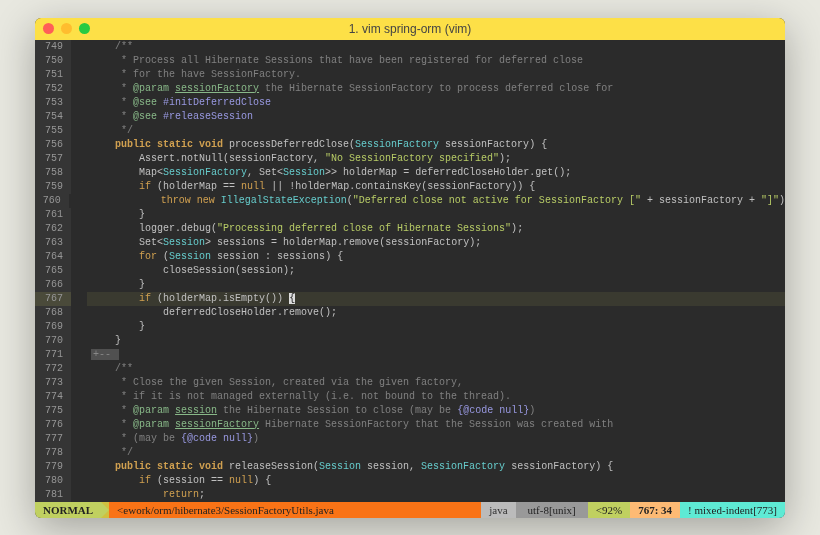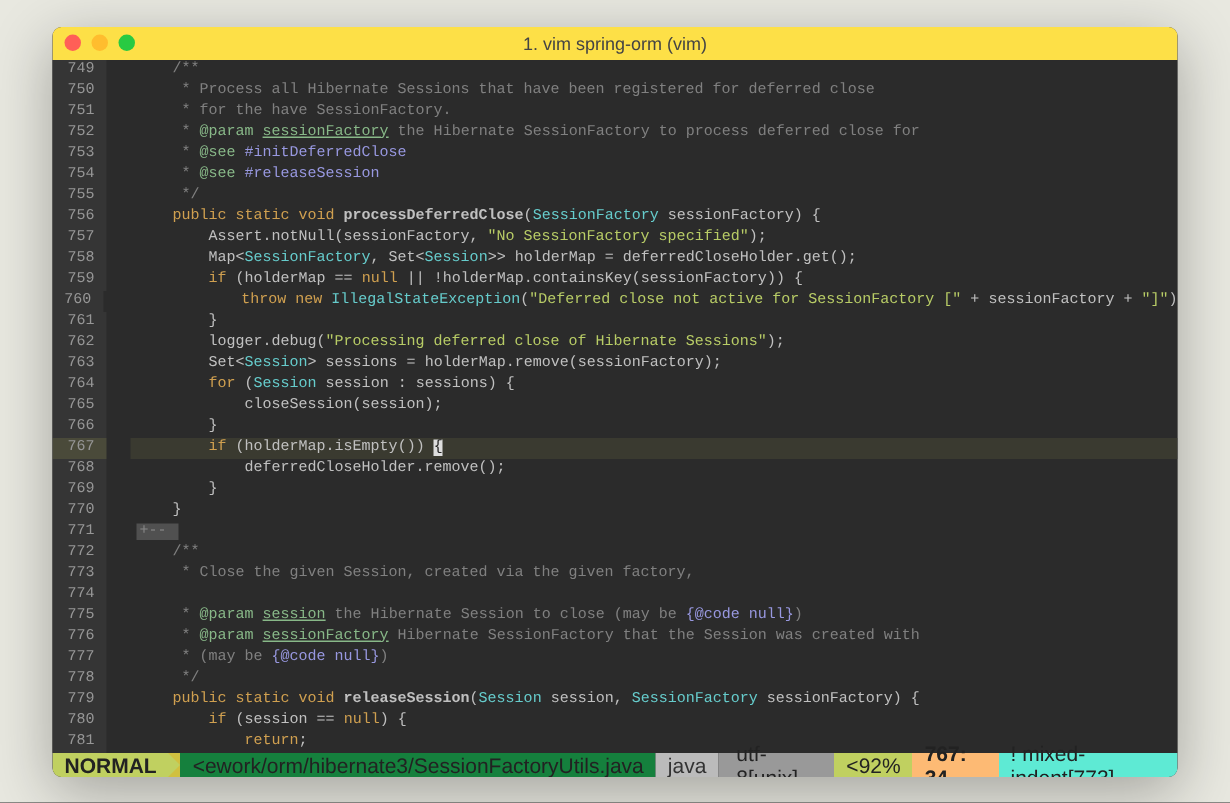--- a/index.html
+++ b/index.html
@@ -16,33 +16,33 @@
 .line { display: flex; gap: 16px; }
 .gutter { width: 36px; text-align: right; padding-right: 8px; color: #969696; background: #353535; user-select: none; }
 .code { flex: 1; white-space: pre; color: #c0c0c0; padding-left: 4px; }
 .line.hl .gutter { background: #4a4a3a; }
 .line.hl .code { background: #3a3a30; }
 .comment { color: #808080; }
 .javadoc-tag { color: #88b888; }
 .javadoc-param { color: #88b888; text-decoration: underline; }
 .javadoc-ref { color: #9898e0; }
 .kw { color: #d0a050; }
-.kw-bold { color: #d0a050; font-weight: normal; }
+.kw-bold { color: #d0a050; font-weight: bold; }
 .type { color: #66cccc; }
-.method { color: #c0c0c0; font-weight: bold; }
+.method { color: #c0c0c0; }
 .str { color: #b8cc66; }
 .paren { color: #c0c0c0; }
 .brace { color: #c0c0c0; }
 .op { color: #c0c0c0; }
 .fold { background: #505050; color: #888; padding: 0 2px; }
 .cursor { background: #ddd; color: #222; }
-.statusline { display: flex; font-family: Liberation Sans, sans-serif; font-size: 14px; height: 16px; }
+.statusline { display: flex; font-family: Liberation Serif, serif; font-size: 11px; height: 16px; }
 .sl-mode { background: #c0d060; color: #222; padding: 0 8px; display: flex; align-items: center; font-weight: bold; }
 .sl-sep1 { width: 0; height: 0; border-top: 8px solid transparent; border-bottom: 8px solid transparent; border-left: 8px solid #c0d060; background: #d0c040; }
-.sl-file { background: #15803d; color: #222; padding: 0 8px; flex: 1; display: flex; align-items: center; }
+.sl-file { background: #f97316; color: #222; padding: 0 8px; flex: 1; display: flex; align-items: center; }
 .sl-ft { background: #bbb; color: #333; padding: 0 8px; display: flex; align-items: center; }
 .sl-enc { background: #999; color: #222; padding: 0 12px; display: flex; align-items: center; }
 .sl-pct { background: #c0d060; color: #222; padding: 0 8px; display: flex; align-items: center; }
 .sl-pos { background: #fdba74; color: #222; padding: 0 8px; display: flex; align-items: center; font-weight: bold; }
 .sl-warn { background: #5eead4; color: #222; padding: 0 8px; display: flex; align-items: center; }
 </style>
 </head>
 <body>
 
 <div class="window">
@@ -150,21 +150,21 @@
       <div class="line">
         <div class="gutter">772</div>
         <div class="code"><span>    </span><span class="comment">/**</span></div>
       </div>
       <div class="line">
         <div class="gutter">773</div>
         <div class="code"><span>     </span><span class="comment">* Close the given Session, created via the given factory,</span></div>
       </div>
       <div class="line">
         <div class="gutter">774</div>
-        <div class="code"><span>     </span></div>
+        <div class="code"><span>     </span><span class="comment">* if it is not managed externally (i.e. not bound to the thread).</span></div>
       </div>
       <div class="line">
         <div class="gutter">775</div>
         <div class="code"><span>     </span><span class="comment">* </span><span class="javadoc-tag">@param</span><span class="comment"> </span><span class="javadoc-param">session</span><span class="comment"> the Hibernate Session to close (may be </span><span class="javadoc-ref">{@code null}</span><span class="comment">)</span></div>
       </div>
       <div class="line">
         <div class="gutter">776</div>
         <div class="code"><span>     </span><span class="comment">* </span><span class="javadoc-tag">@param</span><span class="comment"> </span><span class="javadoc-param">sessionFactory</span><span class="comment"> Hibernate SessionFactory that the Session was created with</span></div>
       </div>
       <div class="line">

